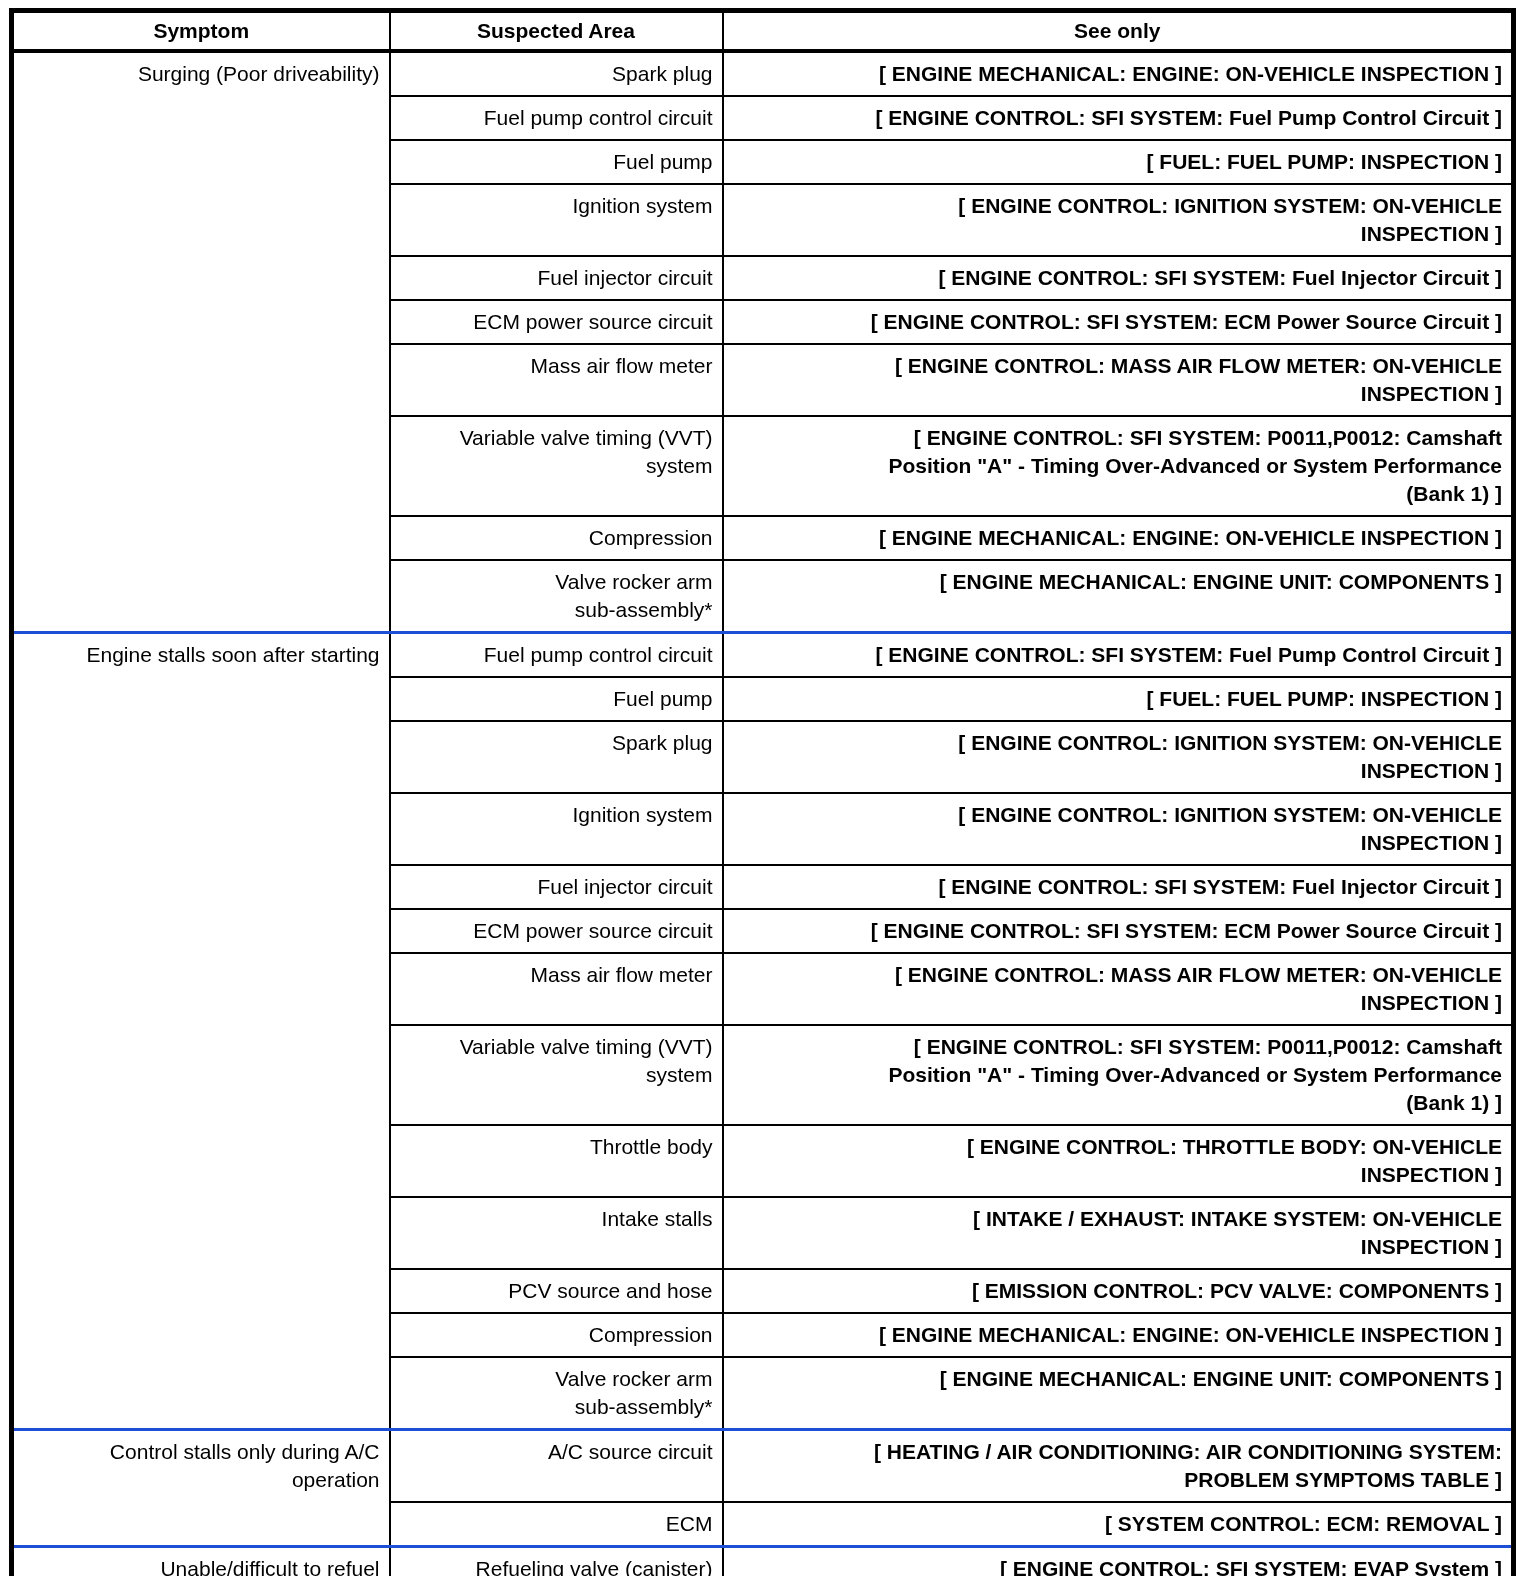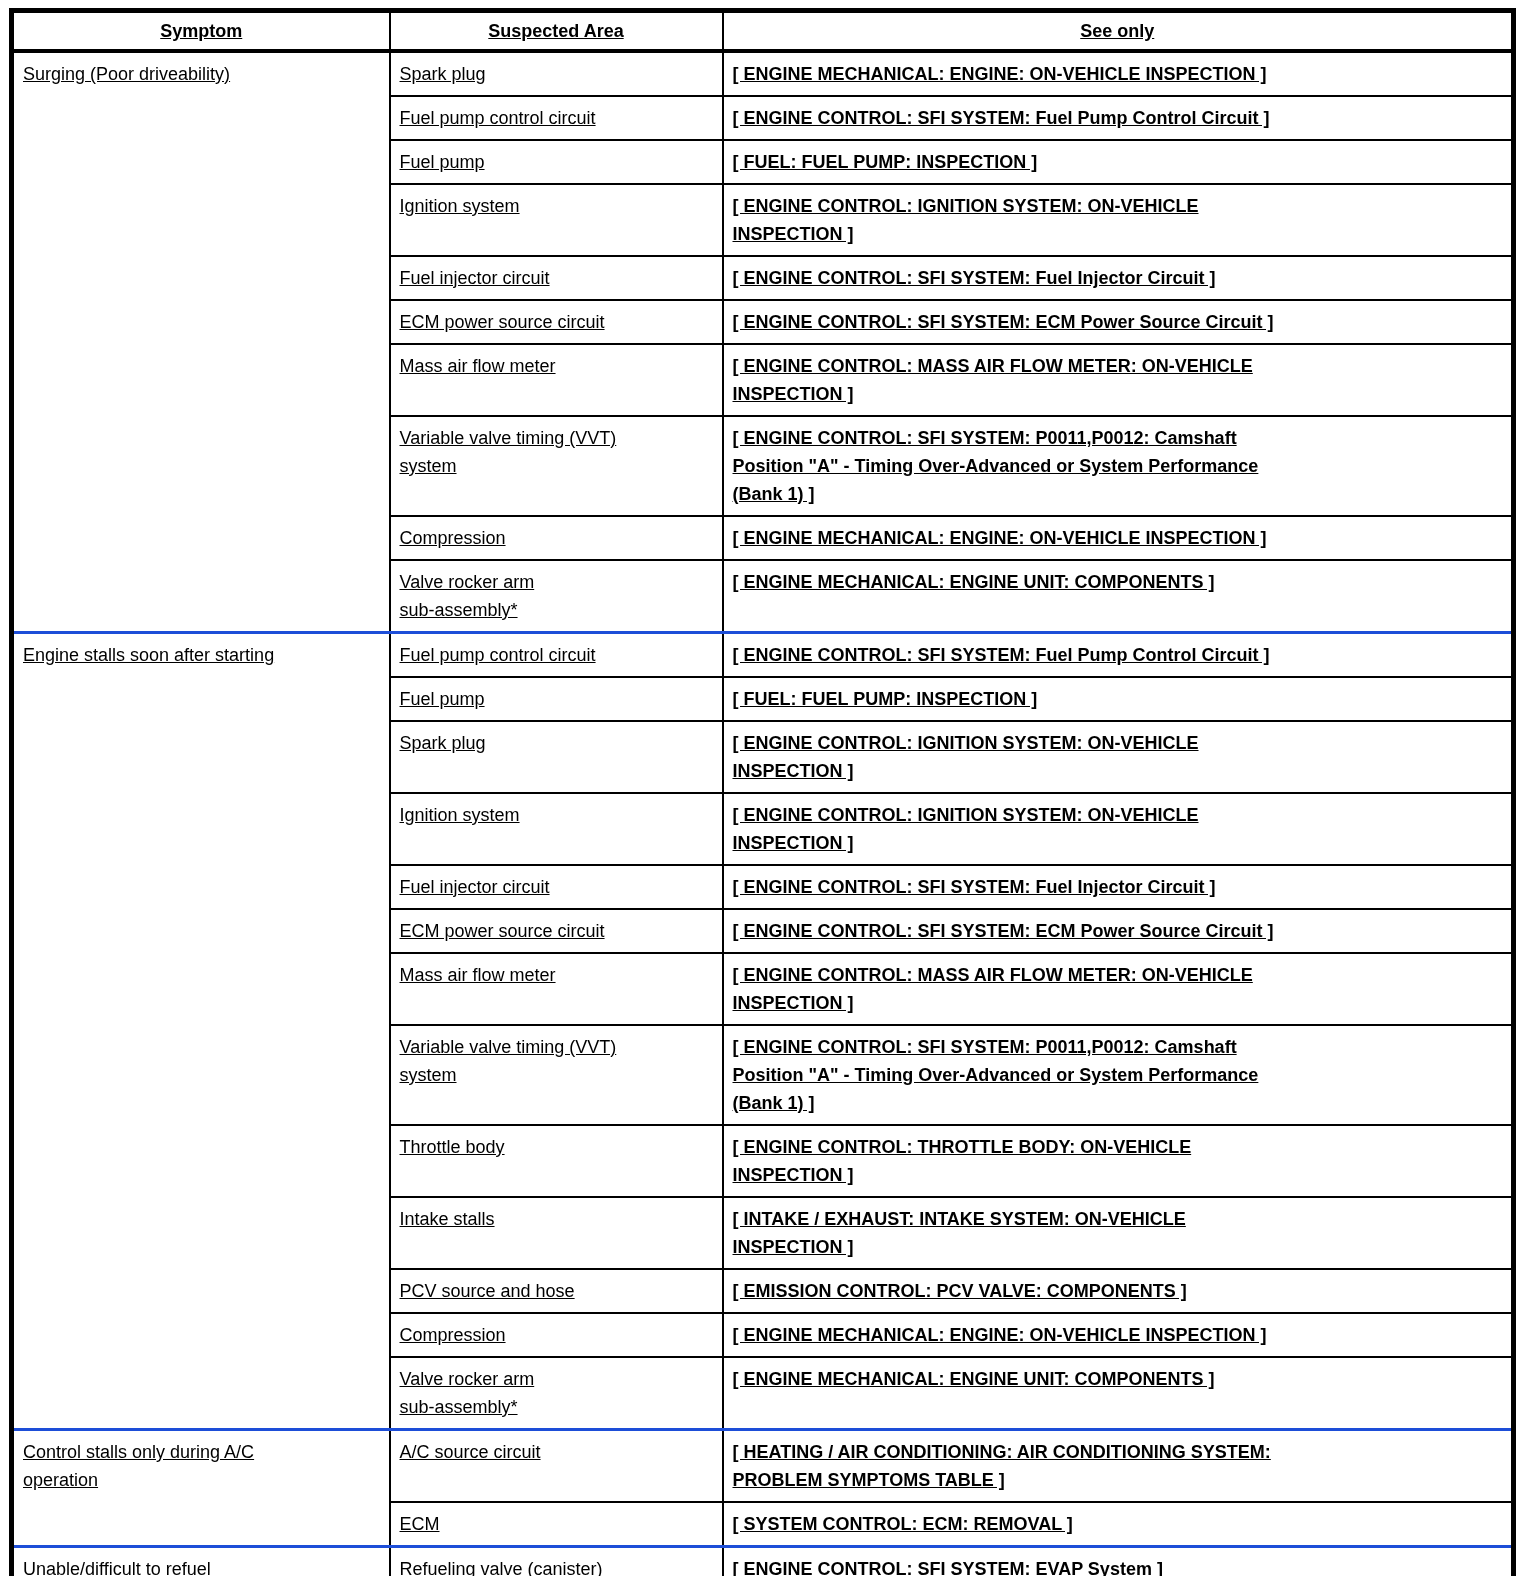--- a/index.html
+++ b/index.html
@@ -18,37 +18,36 @@
   }
   table.symptoms {
     width: 1502px;
     border-collapse: collapse;
     table-layout: fixed;
     border: 5px solid #000;
   }
   table.symptoms th,
   table.symptoms td {
     border: 2px solid #000;
-    font-size: 18px;
+    font-size: 21px;
     line-height: 28px;
     overflow: hidden;
-    text-decoration: underline;
   }
   table.symptoms thead th {
     border-bottom: 4px solid #000;
     font-weight: bold;
     text-align: center;
     padding: 4px 8px;
     white-space: nowrap;
   }
   table.symptoms td {
     padding: 7px 9px;
     vertical-align: top;
     white-space: pre-line;
-    text-align: left;
+    text-align: right;
   }
   td.symptom {
     vertical-align: middle;
     font-weight: normal;
   }
   td.area {
     font-weight: normal;
   }
   td.page-ref {
     font-weight: bold;

